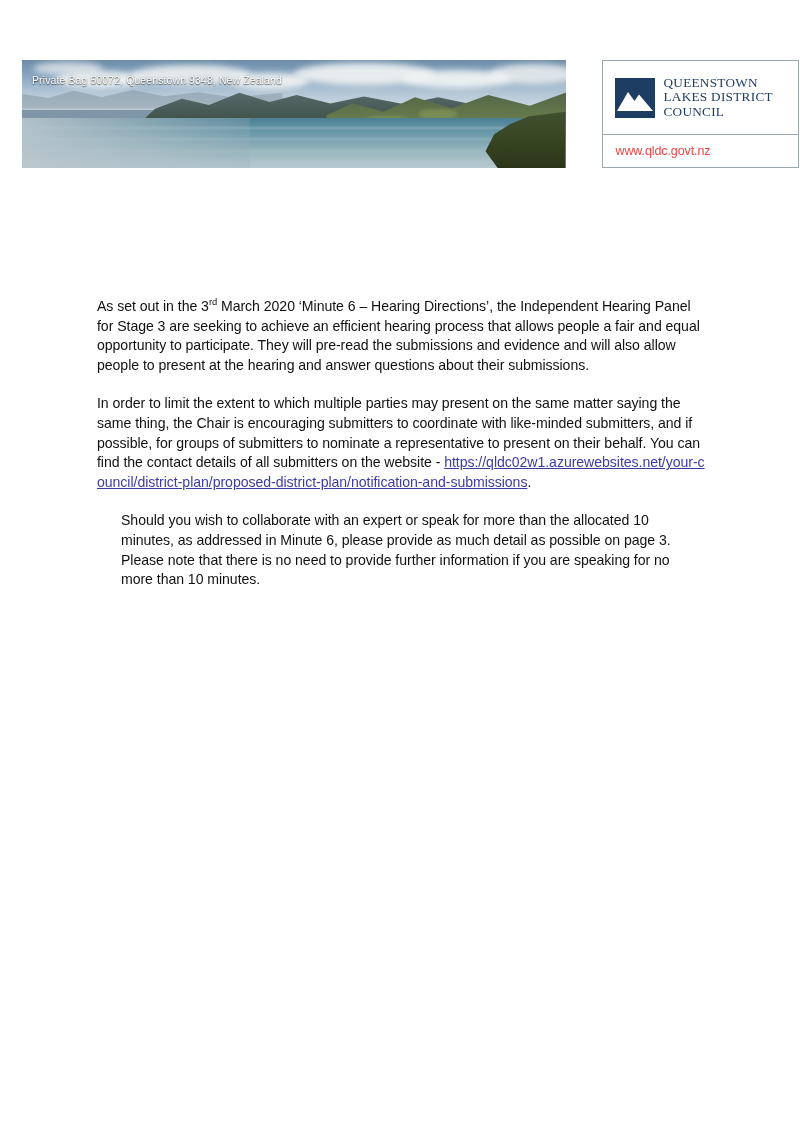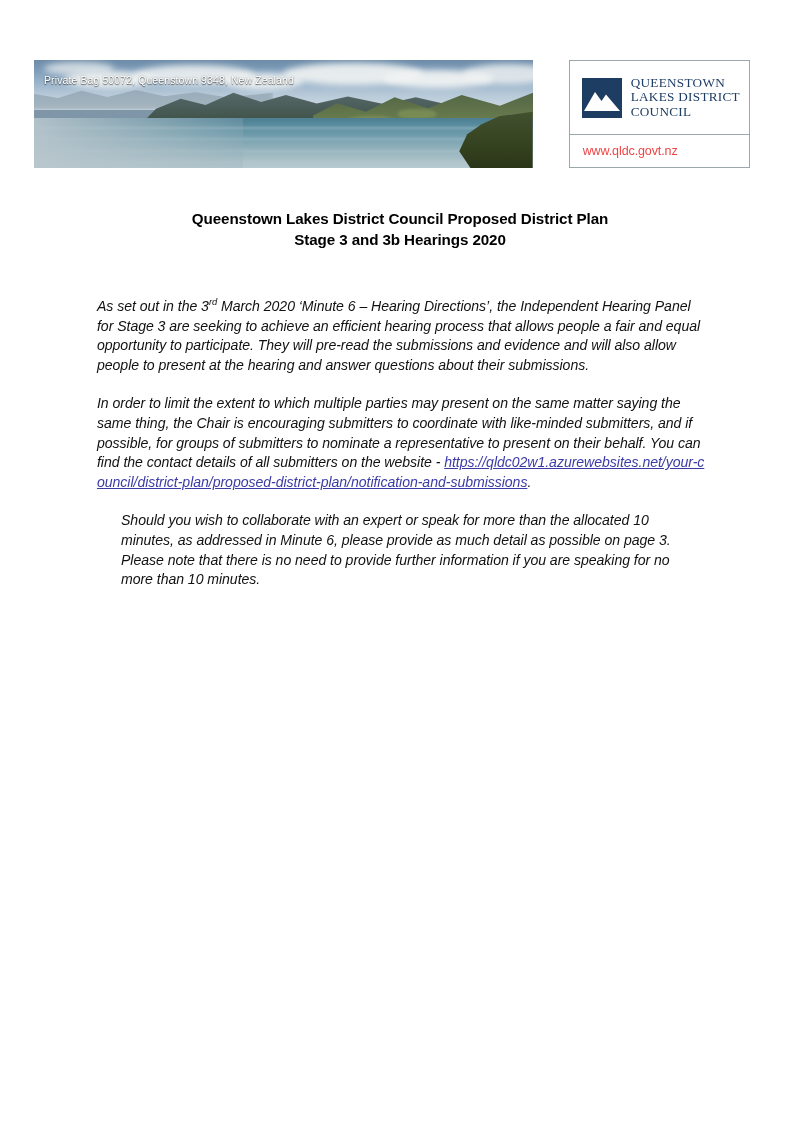--- a/index.html
+++ b/index.html
@@ -21,23 +21,23 @@
   .page {
     position: relative;
     width: 800px;
     height: 1130px;
     background: #ffffff;
   }
 
   
   .letterhead {
     position: absolute;
-    left: 34px;
+    left: 22px;
     top: 60px;
-    width: 716px;
+    width: 777px;
     height: 108px;
     display: flex;
     flex-direction: row;
     gap: 36px;
   }
 
   
   .banner {
     position: relative;
     width: 556px;
@@ -249,21 +249,20 @@
   .body-copy {
     position: absolute;
     left: 97px;
     top: 297px;
     width: 608px;
     font-family: "Liberation Sans", sans-serif;
     font-size: 14.1px;
     line-height: 19.6px;
     color: #111111;
     letter-spacing: -.05px;
-    font-style: italic;
   }
   .body-copy p {
     margin: 0 0 19px 0;
   }
   .body-copy p:last-child { margin-bottom: 0; margin-left: 24px; }
   .body-copy sup {
     font-size: 9.4px;
     vertical-align: super;
     line-height: 0;
   }
@@ -323,24 +322,20 @@
           <span>LAKES DISTRICT</span>
           <span>COUNCIL</span>
         </div>
       </div>
       <div class="logo-lower">
         <span class="logo-url">www.qldc.govt.nz</span>
       </div>
     </div>
   </div>
 
-  <div class="doc-title">
-    <span>Queenstown Lakes District Council Proposed District Plan</span>
-    <span>Stage 3 and 3b Hearings 2020</span>
-  </div>
 
   <div class="body-copy">
 
     <p><span>As set out in the 3</span><sup>rd</sup><span> March 2020 ‘Minute 6 – Hearing Directions’, the Independent Hearing Panel for Stage 3 are seeking to achieve an efficient hearing process that allows people a fair and equal opportunity to participate. They will pre-read the submissions and evidence and will also allow people to present at the hearing and answer questions about their submissions.</span></p>
 
     <p><span>In order to limit the extent to which multiple parties may present on the same matter saying the same thing, the Chair is encouraging submitters to coordinate with like-minded submitters, and if possible, for groups of submitters to nominate a representative to present on their behalf. You can find the contact details of all submitters on the website - </span><a class="weblink" href="#">https://qldc02w1.azurewebsites.net/your-council/district-plan/proposed-district-plan/notification-and-submissions</a><span>.</span></p>
 
 
     <p>Should you wish to collaborate with an expert or speak for more than the allocated 10 minutes, as addressed in Minute 6, please provide as much detail as possible on page 3. Please note that there is no need to provide further information if you are speaking for no more than 10 minutes.</p>
   </div>

